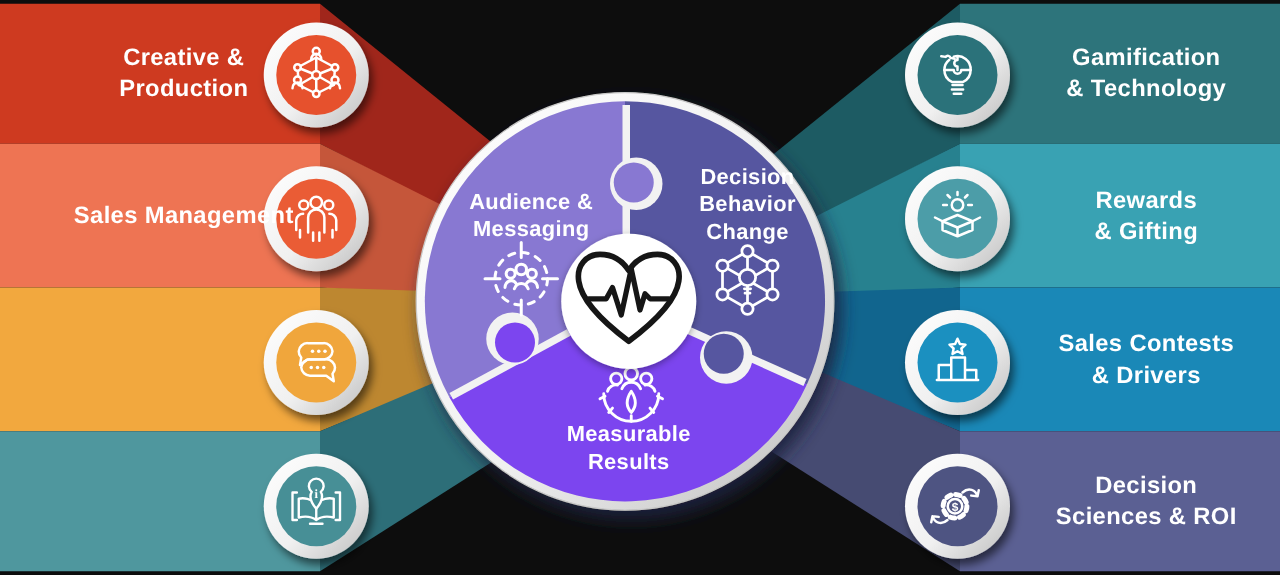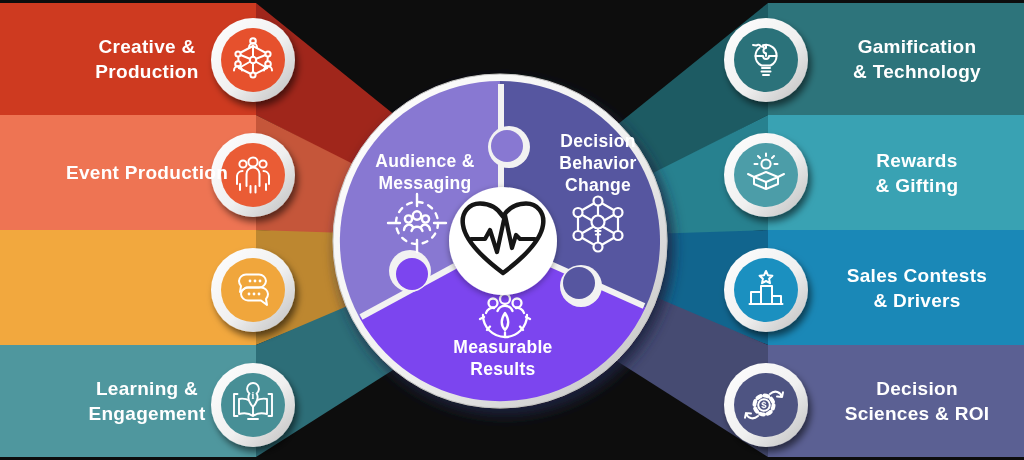--- a/index.html
+++ b/index.html
@@ -222,23 +222,21 @@
       <circle cx="-1" cy="0" r="5.8" stroke-width="2"></circle>
       <text x="-1" y="3.4" text-anchor="middle" font-size="9.5" font-weight="bold" fill="#ffffff" stroke="none" font-family="Liberation Sans, sans-serif">$</text>
       <path stroke-width="2" d="M5,-11 C10,-15.5 15.5,-13 17,-8 M17,-8 l-5,-.5 M17,-8 l1,-4.8"></path>
       <path stroke-width="2" d="M-7,11 C-12,15.5 -17.5,13 -19,8 M-19,8 l5,.5 M-19,8 l-1,4.8"></path>
     </g>
   </g>
 </svg>
 
   <div class="label band-label lt row1">Creative &amp;
 Production</div>
-  <div class="label band-label lt row2">Event Production</div>
-  <div class="label band-label lt row4">Learning &amp;
-Engagement</div>
+  <div class="label band-label lt row2">Sales Management</div>
 
   <div class="label band-label rt row1">Gamification
 &amp; Technology</div>
   <div class="label band-label rt row2">Rewards
 &amp; Gifting</div>
   <div class="label band-label rt row3">Sales Contests
 &amp; Drivers</div>
   <div class="label band-label rt row4">Decision
 Sciences &amp; ROI</div>
 

